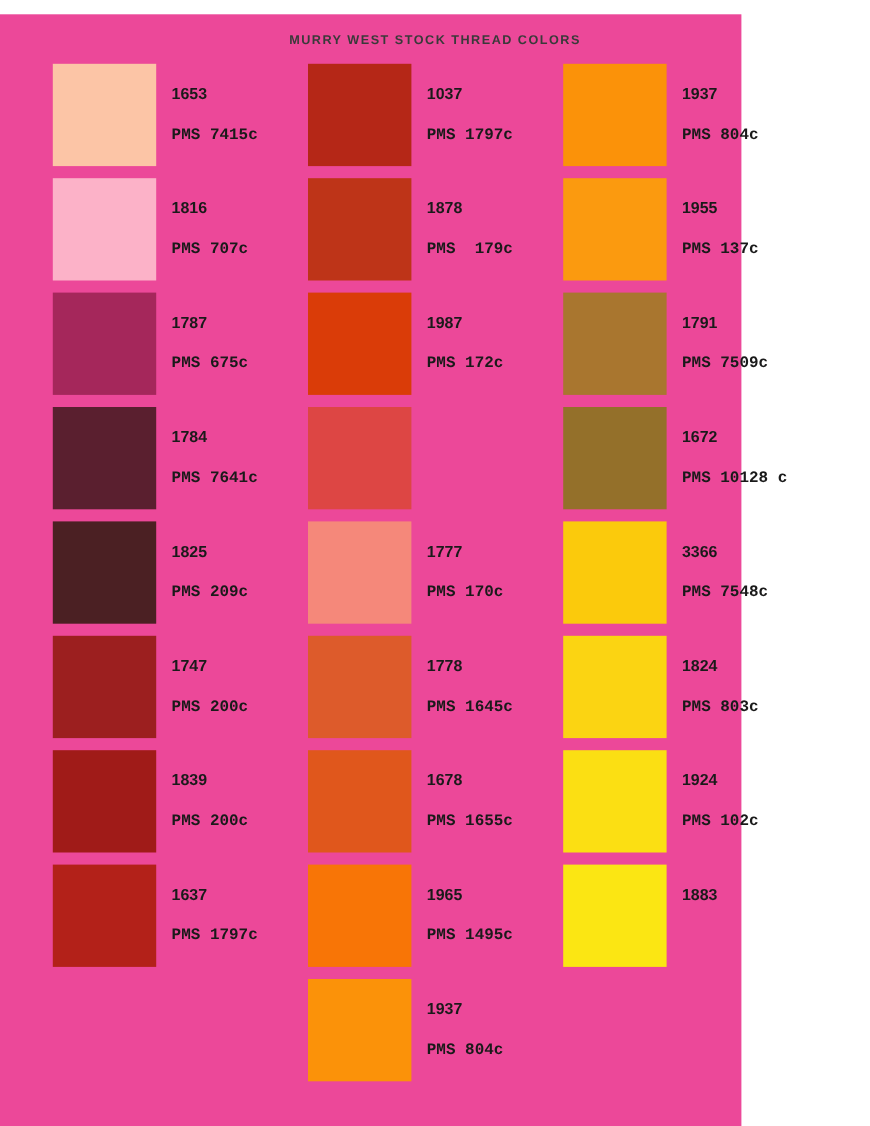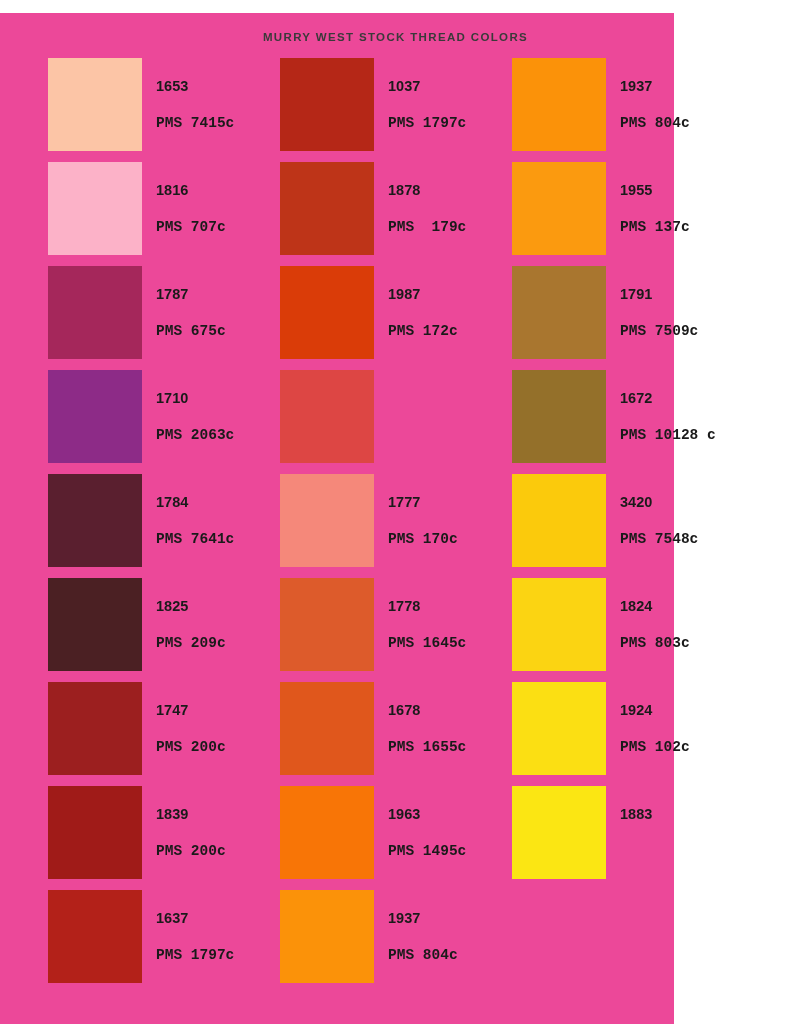--- a/index.html
+++ b/index.html
@@ -128,27 +128,20 @@
           </div>
         </div>
         <div class="color-row">
           <div class="swatch" style="background: rgb(165, 39, 91);"></div>
           <div class="row-labels">
             <div class="thread-code">1787</div>
             <div class="pms-code">PMS 675c</div>
           </div>
         </div>
         <div class="color-row">
-          <div class="swatch" style="background: rgb(141, 43, 135);"></div>
-          <div class="row-labels">
-            <div class="thread-code">1710</div>
-            <div class="pms-code">PMS 2063c</div>
-          </div>
-        </div>
-        <div class="color-row">
           <div class="swatch" style="background: rgb(90, 31, 47);"></div>
           <div class="row-labels">
             <div class="thread-code">1784</div>
             <div class="pms-code">PMS 7641c</div>
           </div>
         </div>
         <div class="color-row">
           <div class="swatch" style="background: rgb(75, 32, 35);"></div>
           <div class="row-labels">
             <div class="thread-code">1825</div>
@@ -219,21 +212,21 @@
         <div class="color-row">
           <div class="swatch" style="background: rgb(224, 87, 28);"></div>
           <div class="row-labels">
             <div class="thread-code">1678</div>
             <div class="pms-code">PMS 1655c</div>
           </div>
         </div>
         <div class="color-row">
           <div class="swatch" style="background: rgb(248, 117, 6);"></div>
           <div class="row-labels">
-            <div class="thread-code">1963</div>
+            <div class="thread-code">1965</div>
             <div class="pms-code">PMS 1495c</div>
           </div>
         </div>
         <div class="color-row">
           <div class="swatch" style="background: rgb(251, 146, 9);"></div>
           <div class="row-labels">
             <div class="thread-code">1937</div>
             <div class="pms-code">PMS 804c</div>
           </div>
         </div>
@@ -263,21 +256,21 @@
         <div class="color-row">
           <div class="swatch" style="background: rgb(148, 112, 42);"></div>
           <div class="row-labels">
             <div class="thread-code">1672</div>
             <div class="pms-code">PMS 10128 c</div>
           </div>
         </div>
         <div class="color-row">
           <div class="swatch" style="background: rgb(251, 202, 12);"></div>
           <div class="row-labels">
-            <div class="thread-code">3420</div>
+            <div class="thread-code">3366</div>
             <div class="pms-code">PMS 7548c</div>
           </div>
         </div>
         <div class="color-row">
           <div class="swatch" style="background: rgb(251, 212, 18);"></div>
           <div class="row-labels">
             <div class="thread-code">1824</div>
             <div class="pms-code">PMS 803c</div>
           </div>
         </div>

